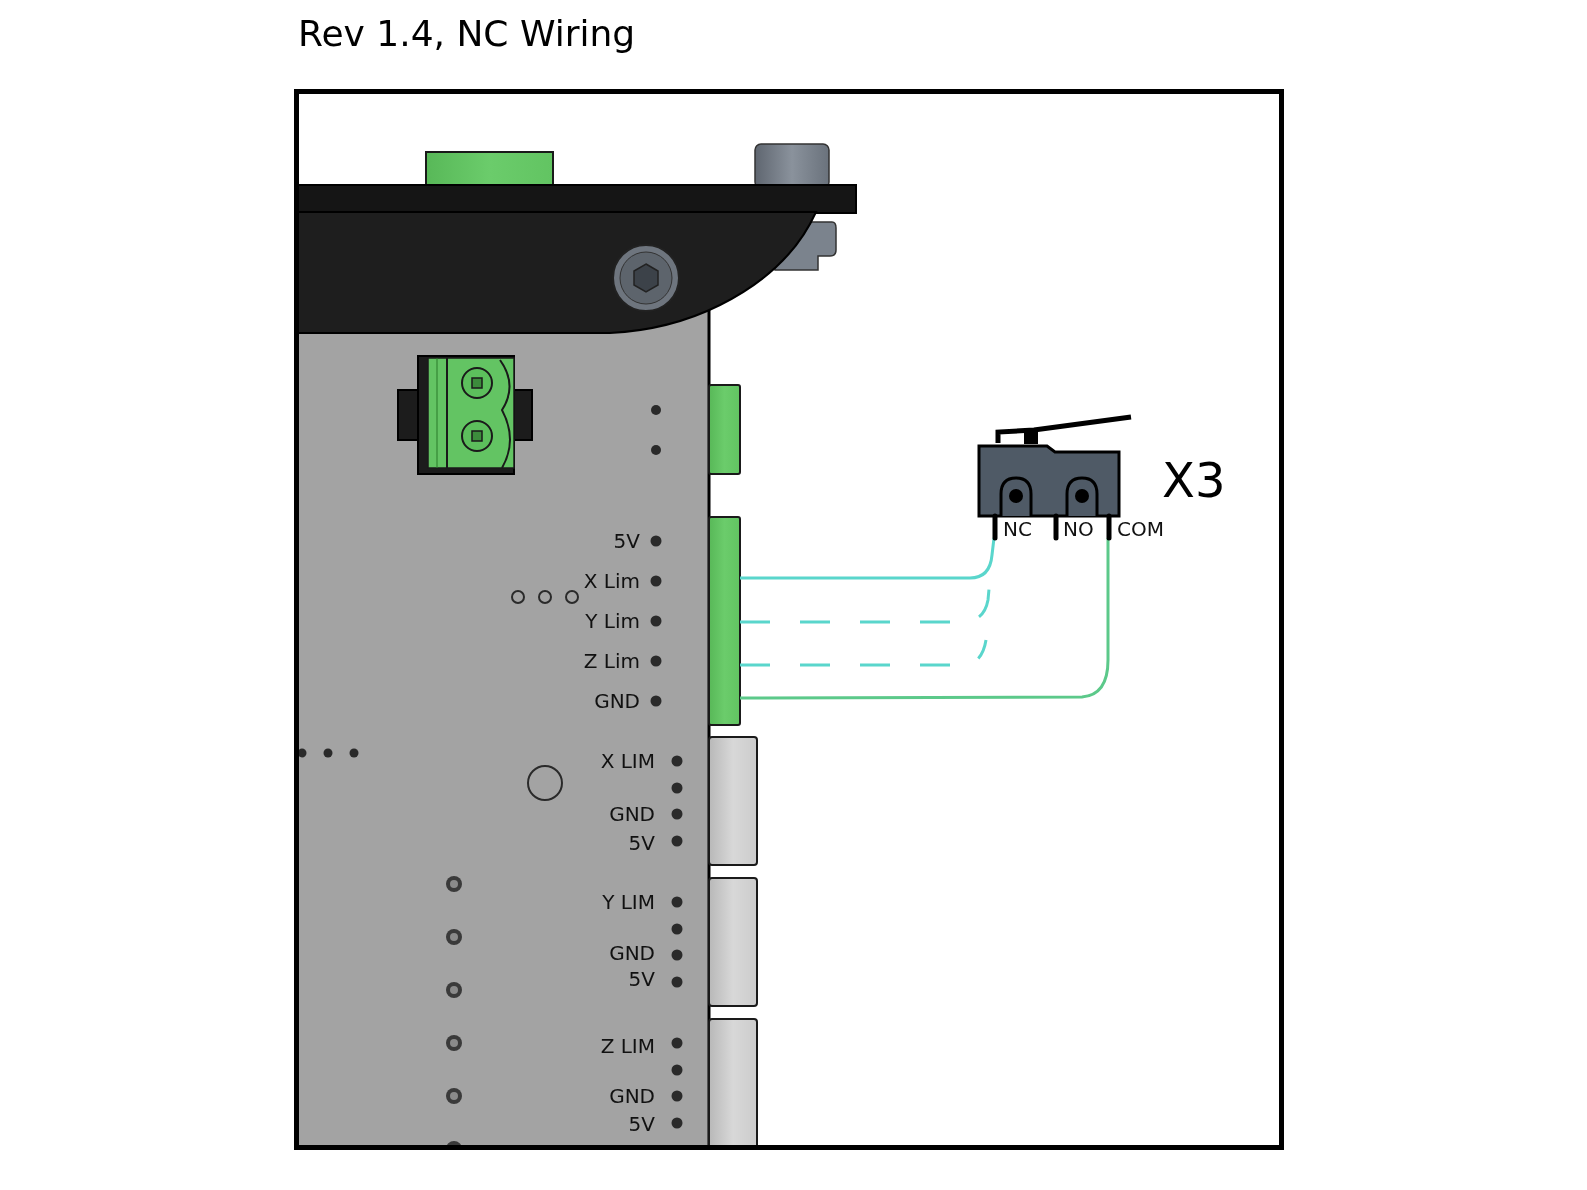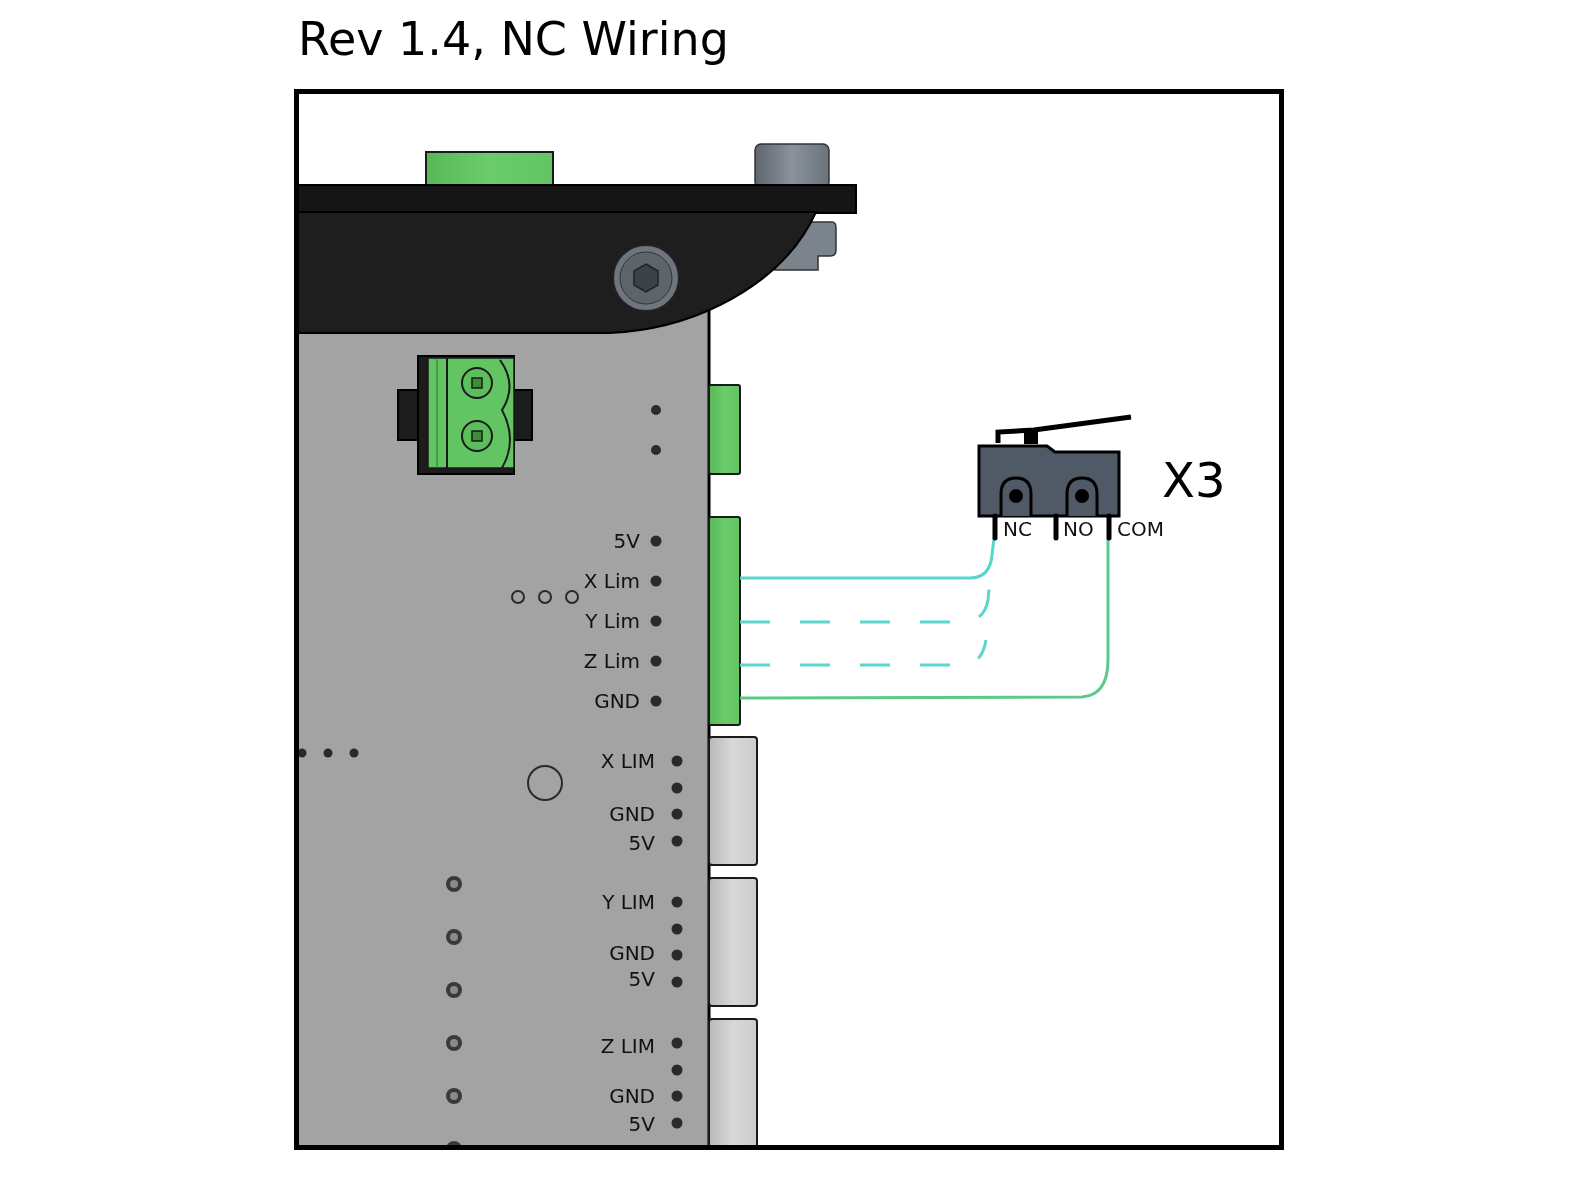--- a/index.html
+++ b/index.html
@@ -1,17 +1,17 @@
 <!DOCTYPE html>
 <html><head>
 <meta charset="utf-8">
 <style>
   html, body { margin:0; padding:0; background:#ffffff; }
   body { width:1587px; height:1190px; position:relative; overflow:hidden; font-family:"DejaVu Sans", sans-serif; }
-  #title { position:absolute; left:298px; top:14px; font-size:46px; color:#000; line-height:1.1; }
+  #title { position:absolute; left:298px; top:14px; font-size:36px; color:#000; line-height:1.1; }
   #frame { position:absolute; left:294px; top:89px; width:990px; height:1061px; border:5px solid #000; box-sizing:border-box; }
   svg#dg { position:absolute; left:0; top:0; }
   .lbl { font-family:"DejaVu Sans", sans-serif; font-size:20px; fill:#111; }
   .sw-lbl { font-family:"DejaVu Sans", sans-serif; font-size:20px; fill:#111; }
 </style>
 </head>
 <body>
 
 <div id="title">Rev 1.4, NC Wiring</div>
 <div id="frame"></div>

